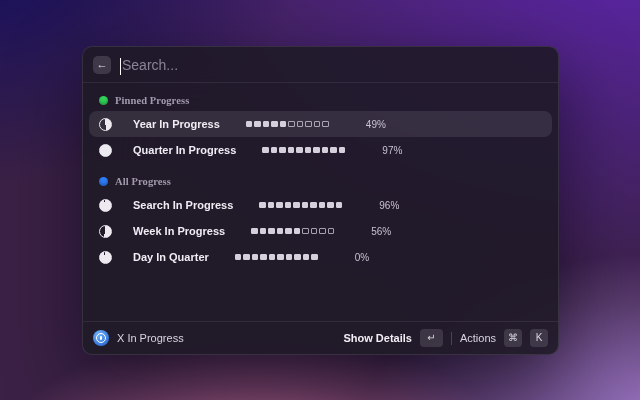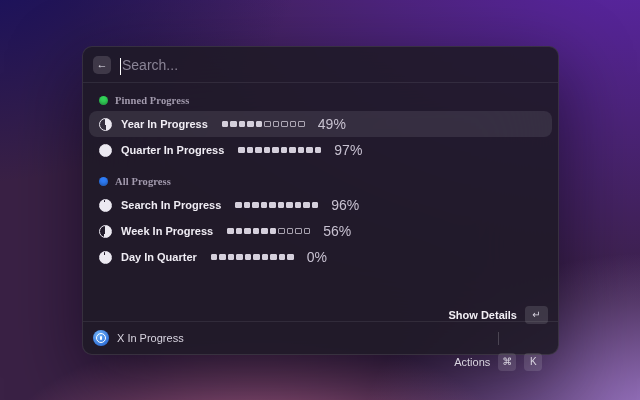--- a/index.html
+++ b/index.html
@@ -46,47 +46,47 @@
   .hdivider { height: 1px; flex: 0 0 1px; background: rgba(255,255,255,0.08); }
 
   .content { flex: 1; padding: 6px 6px 0 6px; overflow: hidden; }
 
   .section-header { display: flex; align-items: center; gap: 7px; padding: 6px 10px 5px 10px; }
   .section-header.gap-top { margin-top: 7px; }
   .dot { width: 9px; height: 9px; border-radius: 50%; flex: 0 0 auto; box-shadow: inset 0 -2px 3px rgba(0,0,0,0.25); }
   .section-label { font-size: 10.5px; font-weight: 600; color: #a29aad; letter-spacing: 0.1px; font-family: Liberation Serif, serif; }
 
   .row {
-    height: 26px; display: flex; align-items: center; gap: 9px;
+    height: 26px; display: flex; align-items: center; gap: 21px;
     padding: 0 10px; border-radius: 8px; cursor: pointer;
   }
   .row.selected { background: rgba(255,255,255,0.09); }
   .pie {
     width: 13px; height: 13px; border-radius: 50%; flex: 0 0 auto;
     border: 1.5px solid #ece9f1;
     background: conic-gradient(#ece9f1 var(--p, 0%), transparent 0);
   }
   .row-title { font-size: 11px; font-weight: 600; color: #f0edf4; white-space: nowrap; }
   .squares { display: flex; align-items: center; gap: 2px; margin-left: 5px; }
   .sq { width: 6.5px; height: 6.5px; border-radius: 1px; border: 1px solid rgba(212,207,219,0.75); }
   .sq.filled { background: #d4cfdb; border-color: #d4cfdb; }
-  .pct { font-size: 14px; color: #c8c2d1; margin-left: 4px; white-space: nowrap; }
+  .pct { font-size: 10px; color: #c8c2d1; margin-left: 16px; white-space: nowrap; }
 
   .footer {
     height: 32px; flex: 0 0 32px; display: flex; align-items: center;
     padding: 0 10px; gap: 8px;
   }
   .app-logo {
     width: 16px; height: 16px; border-radius: 50%; position: relative; flex: 0 0 auto;
     background: radial-gradient(circle at 35% 28%, #6fb1f7, #1e5ed0);
   }
   .app-logo::before { content: ""; position: absolute; inset: 3px; border: 1.5px solid #ffffff; border-radius: 50%; }
   .app-logo::after { content: ""; position: absolute; left: 7px; top: 6px; width: 2px; height: 3.5px; background: #ffffff; border-radius: 1px; }
   .app-name { font-size: 11px; color: #d9d5e0; }
-  .footer-right { margin-left: auto; display: flex; align-items: center; gap: 8px; flex-direction: column; }
+  .footer-right { margin-left: auto; display: flex; align-items: center; gap: 8px; }
   .action-group { display: flex; align-items: center; gap: 8px; background: none; border: none; cursor: pointer; padding: 0; }
   .action-label { font-size: 11px; color: #d9d5e0; font-family: "Liberation Sans", sans-serif; }
   .action-label.primary { font-weight: 700; color: #f2eff5; }
   .key {
     min-width: 18px; height: 18px; padding: 0 4px;
     background: rgba(255,255,255,0.12); border-radius: 4px;
     color: #d9d5e0; font-size: 10px; line-height: 1;
     display: inline-flex; align-items: center; justify-content: center;
   }
   .key.wide { min-width: 23px; }

